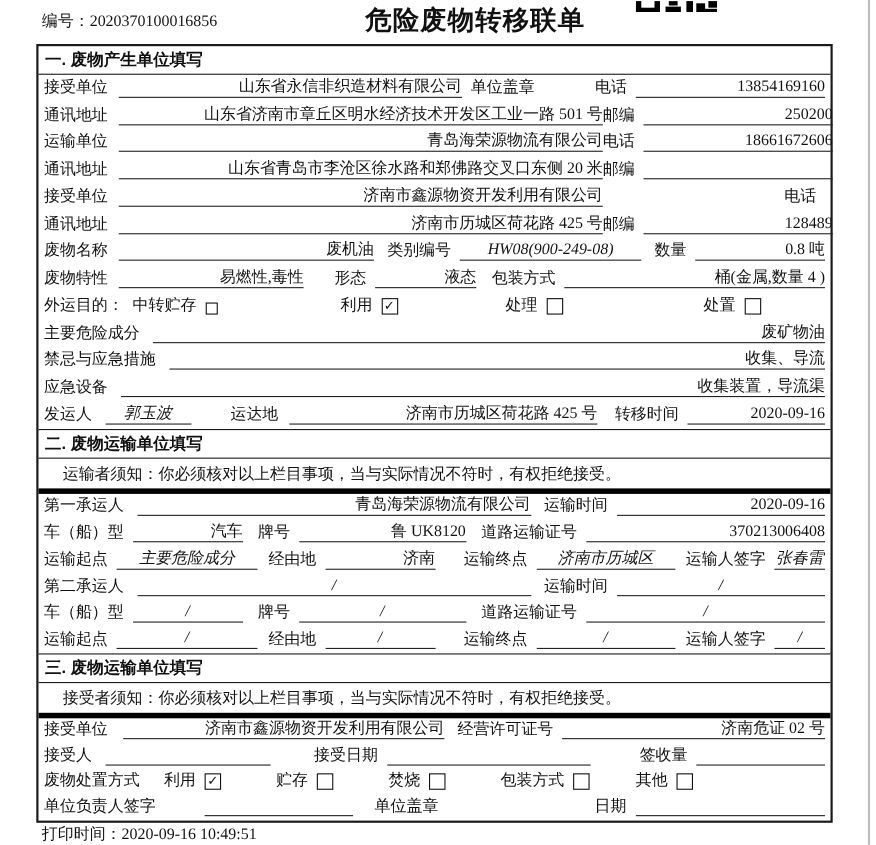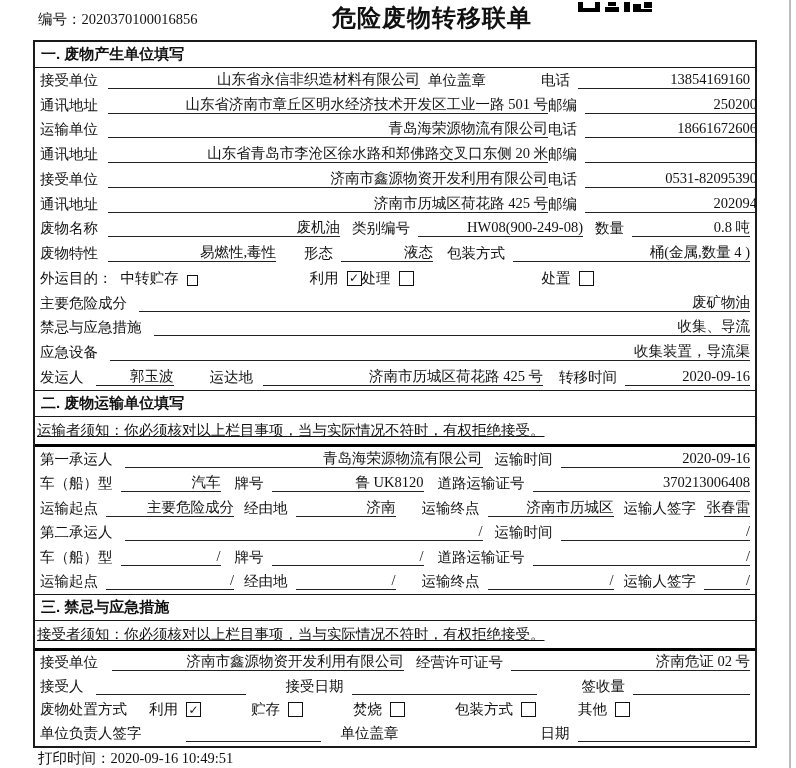--- a/index.html
+++ b/index.html
@@ -24,34 +24,34 @@
   #sec1{height:348px;}
   #sec2{height:204px;border-top:1px solid #1a1a1a;}
   #sec3{height:152px;border-top:1px solid #1a1a1a;}
   .sec-header{
     flex:none;height:25px;border-bottom:1px solid #1a1a1a;display:flex;align-items:center;
     padding-left:6px;font-weight:700;font-size:15px;
     font-family:"Liberation Sans","DejaVu Sans",sans-serif;
   }
   .sec-body{flex:1;display:flex;flex-direction:column;}
   .notice{
-    flex:none;height:27px;border-bottom:3px solid #000000;display:flex;align-items:center;
-    padding-left:2px;font-size:14.5px;white-space:nowrap;text-decoration:underline;
+    flex:none;height:27px;border-bottom:5px solid #000000;display:flex;align-items:center;
+    padding-left:22px;font-size:14.5px;white-space:nowrap;
   }
   .row{
     flex:1;display:flex;align-items:flex-end;padding:0 5px 4px 5px;box-sizing:border-box;
     white-space:nowrap;font-size:14.5px;
   }
   .lbl{flex:none;line-height:17px;}
   .uv{
     flex:none;display:inline-block;border-bottom:1px solid #222;min-height:17px;
     line-height:17px;box-sizing:border-box;overflow:hidden;
   }
   .uv.pad{padding-left:8px;text-align:right;}
-  .uv.c{text-align:right;}
+  .uv.c{text-align:center;font-style:italic;}
   .uv.fill{flex:1;}
   .mr8{margin-right:8px;}  .mr10{margin-right:10px;}  .mr12{margin-right:12px;text-align:center;}  .mr14{margin-right:14px;}
   .rg{margin-left:auto;display:flex;align-items:flex-end;}
   .rg .lbl{margin-right:8px;}
   .rg .uv{width:172px;}
   .cb{
     flex:none;width:13px;height:13px;border:1.5px solid #111;box-sizing:content-box;
     display:inline-flex;align-items:center;justify-content:center;
     font-size:12px;line-height:1;margin:0 0 1px 8px;font-weight:700;
     font-family:"DejaVu Sans",sans-serif;
@@ -122,30 +122,29 @@
             <span class="lbl">邮编</span>
             <span class="uv pad"></span>
           </span>
       </div>
 
       <div class="row">
         <span class="lbl mr10">接受单位</span>
         <span class="uv pad" style="width:440px">济南市鑫源物资开发利用有限公司</span>
         <span class="rg">
             <span class="lbl">电话</span>
-            <span class="uv pad">0531-82095390</span>
           </span>
       </div>
 
       <div class="row">
         <span class="lbl mr10">通讯地址</span>
         <span class="uv pad" style="width:440px">济南市历城区荷花路 425 号</span>
         <span class="rg">
             <span class="lbl">邮编</span>
-            <span class="uv pad">202094</span>
+            <span class="uv pad">128489</span>
           </span>
       </div>
 
       <div class="row">
         <span class="lbl mr10">废物名称</span>
         <span class="uv pad" style="width:232px">废机油</span>
         <span class="lbl mr8" style="margin-left:12px">类别编号</span>
         <span class="uv c" style="width:165px">HW08(900-249-08)</span>
         <span class="lbl mr8" style="margin-left:12px">数量</span>
         <span class="uv pad fill">0.8 吨</span>
@@ -163,21 +162,21 @@
       <div class="row">
         <span class="lbl">外运目的：</span>
         <span class="lbl" style="margin-left:8px">中转贮存</span>
         <span class="cb small">
             <span></span>
           </span>
         <span class="lbl" style="margin-left:112px">利用</span>
         <span class="cb">
             <span>✓</span>
           </span>
-        <span class="lbl" style="">处理</span>
+        <span class="lbl" style="margin-left:98px">处理</span>
         <span class="cb">
             <span></span>
           </span>
         <span class="lbl" style="margin-left:128px">处置</span>
         <span class="cb">
             <span></span>
           </span>
       </div>
 
       <div class="row">
@@ -263,21 +262,21 @@
         <span class="lbl mr8" style="margin-left:26px">运输终点</span>
         <span class="uv c" style="width:126px">/</span>
         <span class="lbl mr8" style="margin-left:10px">运输人签字</span>
         <span class="uv c fill">/</span>
       </div>
 
     </div>
   </div>
 
   <div class="sec" id="sec3">
-    <div class="sec-header">三. 禁忌与应急措施</div>
+    <div class="sec-header">三. 废物运输单位填写</div>
     <div class="notice">接受者须知：你必须核对以上栏目事项，当与实际情况不符时，有权拒绝接受。</div>
     <div class="sec-body">
 
       <div class="row">
         <span class="lbl mr14">接受单位</span>
         <span class="uv pad" style="width:292px">济南市鑫源物资开发利用有限公司</span>
         <span class="lbl mr8" style="margin-left:12px">经营许可证号</span>
         <span class="uv pad fill">济南危证 02 号</span>
       </div>
 

